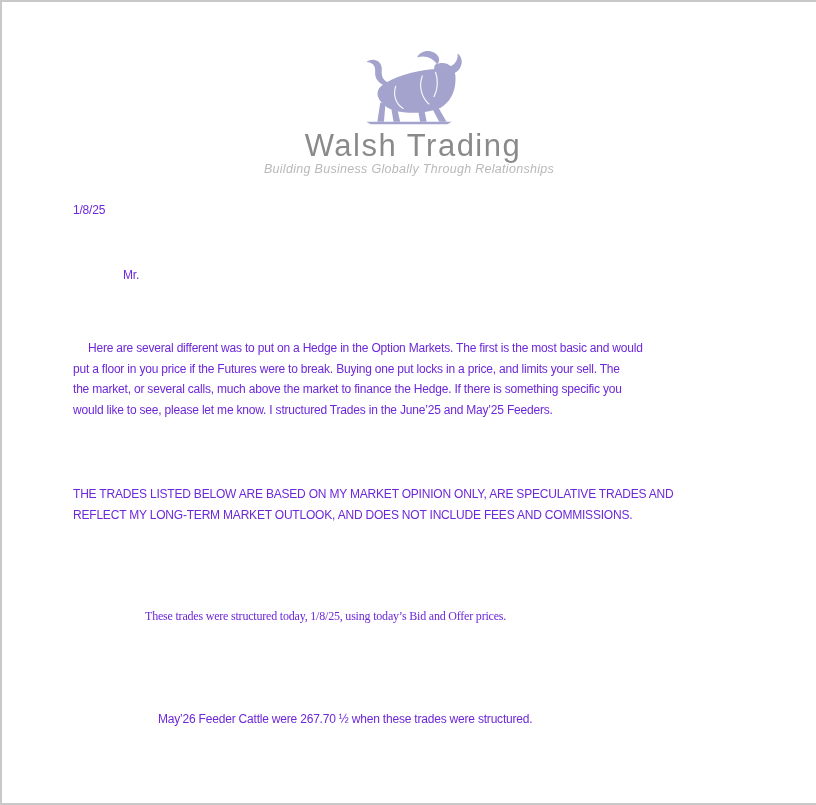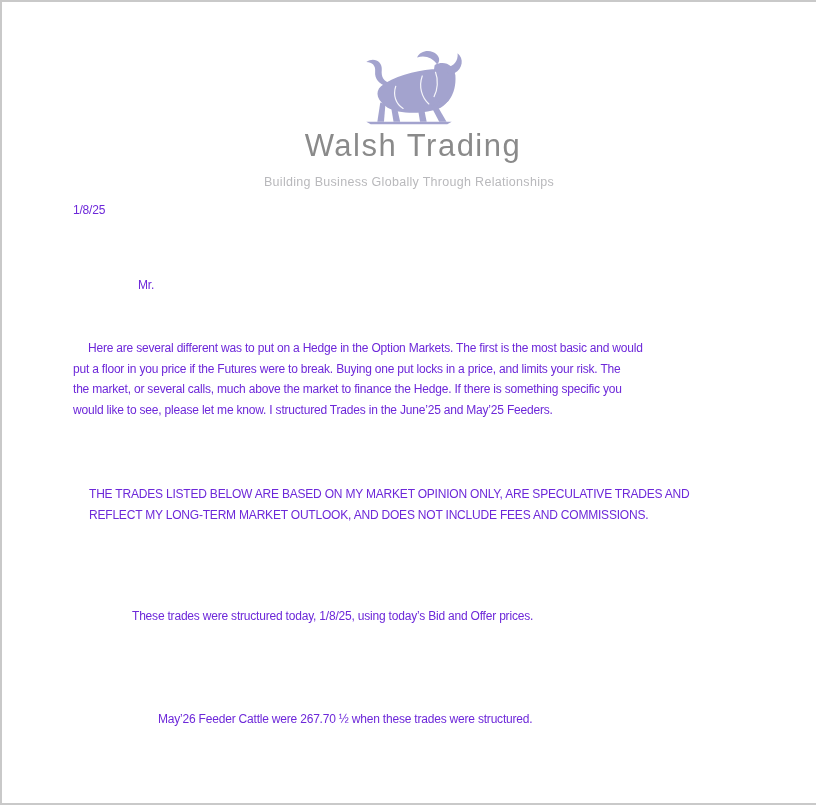--- a/index.html
+++ b/index.html
@@ -25,40 +25,41 @@
     position: absolute;
     top: 126px; left: 4px; width: 100%;
     text-align: center;
     font-size: 31px;
     letter-spacing: 1.5px;
     color: #8a8a8a;
     font-weight: 400;
   }
   .logo-tagline {
     position: absolute;
-    top: 173px; left: 0; width: 100%;
+    top: 160px; left: 0; width: 100%;
     text-align: center;
     font-size: 12.5px;
     letter-spacing: 0.3px;
     color: #b9b9bc;
+    font-style: italic;
   }
   .bodytext {
     position: absolute;
     font-size: 12px;
     letter-spacing: -0.2px;
     color: #6d28d9;
     line-height: 20.6px;
     white-space: nowrap;
   }
   .date-line   { left: 71px;  top: 198px; }
-  .salutation  { left: 121px; top: 273px; margin-left: 15px; }
+  .salutation  { left: 121px; top: 263px; }
   .intro       { left: 71px;  top: 336px; }
   .intro .line:first-child { text-indent: 15px; }
-  .disclaimer  { left: 71px;  top: 482px; line-height: 21px; margin-left: 16px; }
-  .structured  { left: 130px; top: 604px; }
+  .disclaimer  { left: 71px;  top: 482px; line-height: 21px; }
+  .structured  { left: 143px; top: 604px; font-family: Liberation Serif, serif; }
   .pricenote   { left: 156px; top: 707px; }
 </style>
 </head>
 <body>
 
 <div class="page">
 
   <div class="logo-bull">
     <svg width="118" height="81" viewBox="0 0 160 110" xmlns="http://www.w3.org/2000/svg">
       <g fill="#a3a3ce">
@@ -90,21 +91,21 @@
   </div>
   <div class="logo-wordmark">Walsh Trading</div>
   <div class="logo-tagline">Building Business Globally Through Relationships</div>
 
   <div class="bodytext date-line">1/8/25</div>
 
   <div class="bodytext salutation">Mr.</div>
 
   <div class="bodytext intro">
     <div class="line">Here are several different was to put on a Hedge in the Option Markets. The first is the most basic and would</div>
-    <div class="line">put a floor in you price if the Futures were to break. Buying one put locks in a price, and limits your risk. The</div>
+    <div class="line">put a floor in you price if the Futures were to break. Buying one put locks in a price, and limits your sell. The</div>
     <div class="line">the market, or several calls, much above the market to finance the Hedge. If there is something specific you</div>
     <div class="line">would like to see, please let me know. I structured Trades in the June’25 and May’25 Feeders.</div>
   </div>
 
   <div class="bodytext disclaimer">
     <div class="line">THE TRADES LISTED BELOW ARE BASED ON MY MARKET OPINION ONLY, ARE SPECULATIVE TRADES AND</div>
     <div class="line">REFLECT MY LONG-TERM MARKET OUTLOOK, AND DOES NOT INCLUDE FEES AND COMMISSIONS.</div>
   </div>
 
   <div class="bodytext structured">These trades were structured today, 1/8/25, using today’s Bid and Offer prices.</div>

